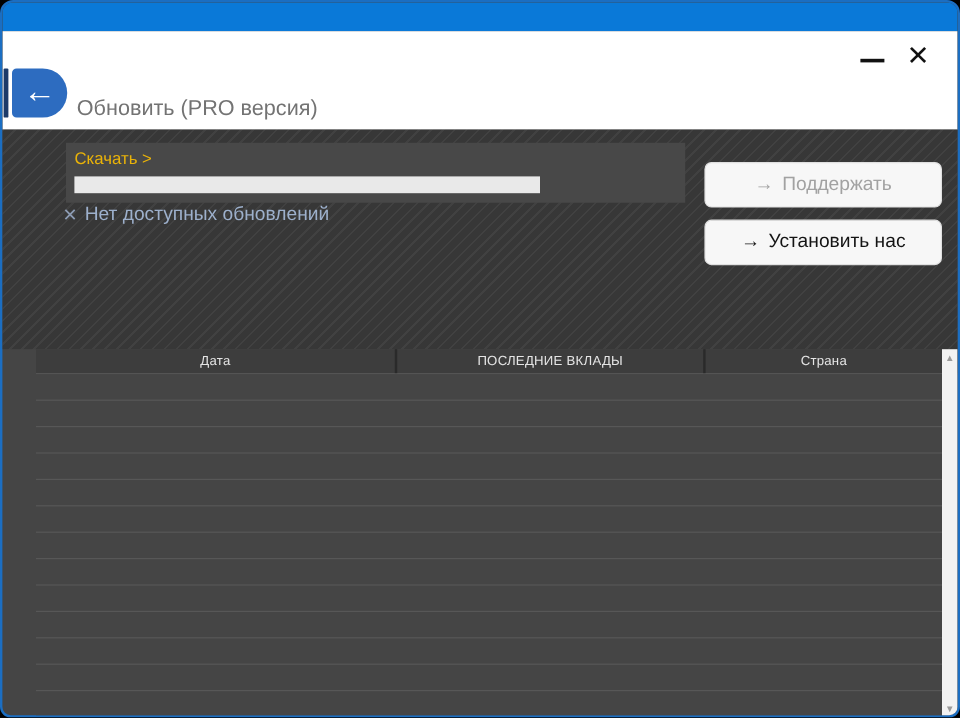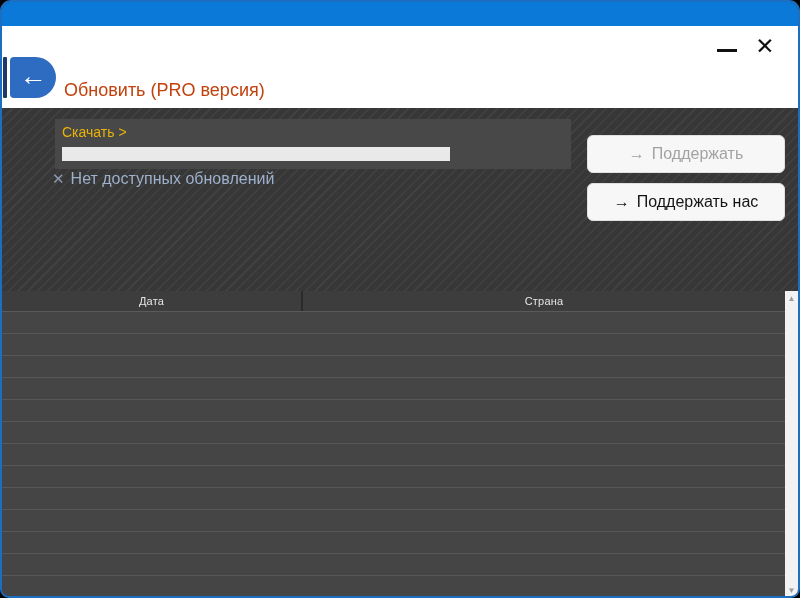--- a/index.html
+++ b/index.html
@@ -28,21 +28,21 @@
   }
   .back-btn {
     position: absolute; left: 8px; top: 31px; width: 46px; height: 41px;
     background: #2d6cc0; border: none; cursor: pointer;
     border-radius: 4px 21px 21px 4px;
     color: #fff; display: flex; align-items: center; justify-content: center;
   }
   .back-btn .arrow { font-size: 27px; line-height: 1; font-weight: bold; margin-top: -3px; }
   .page-title {
     position: absolute; left: 62px; top: 64px; transform: translateY(-50%);
-    font-size: 18px; color: #c2410c;
+    font-size: 18px; color: #737373;
   }
   .win-controls { position: absolute; top: 5px; right: 18px; display: flex; gap: 8px; }
   .win-btn {
     width: 30px; height: 30px; background: transparent; border: none; cursor: pointer;
     display: flex; align-items: center; justify-content: center; color: #111;
   }
   .min-glyph { display: block; width: 20px; height: 3px; background: #111; margin-top: 8px; }
   .close-glyph { font-size: 23px; line-height: 1; color: #111; }
 
   
@@ -75,21 +75,21 @@
     position: absolute; right: 13px; width: 198px; height: 38px;
     background: #f7f7f7; border: 1px solid #e0e0e0; border-radius: 6px;
     font-size: 16px; cursor: pointer;
     display: flex; align-items: center; justify-content: center; gap: 7px;
     font-family: "Liberation Sans", "DejaVu Sans", sans-serif;
   }
   .btn-install { top: 27px; color: #a2a2a2; }
   .btn-support { top: 75px; color: #141414; }
 
   
-  .table-area { position: relative; flex: 1 1 auto; display: flex; flex-direction: column; }
+  .table-area { position: relative; flex: 1 1 auto; display: flex; flex-direction: column; padding-left: 28px; }
   .thead {
     height: 21px; flex: 0 0 auto; background: #3d3d3d;
     display: flex; border-bottom: 1px solid #5a5a5a;
   }
   .th {
     display: flex; align-items: center; justify-content: center;
     font-size: 11px; color: #e5e5e5; letter-spacing: 0.2px;
     border-right: 2px solid #2a2a2a;
   }
   .th:last-child { border-right: none; }
@@ -143,27 +143,28 @@
       <div class="status-line">
         <span class="x-icon">✕</span>
         <span>Нет доступных обновлений</span>
       </div>
       <button class="action-btn btn-install">
         <span>→</span>
         <span>Поддержать</span>
       </button>
       <button class="action-btn btn-support">
         <span>→</span>
-        <span>Поддержать нас</span>
+        <span>Установить нас</span>
       </button>
     </div>
 
     <div class="table-area">
       <div class="thead">
         <div class="th th-date">Дата</div>
+        <div class="th th-deposit">ПОСЛЕДНИЕ ВКЛАДЫ</div>
         <div class="th th-country">Страна</div>
       </div>
       <div class="tbody">
           <div class="trow"></div>
           <div class="trow"></div>
           <div class="trow"></div>
           <div class="trow"></div>
           <div class="trow"></div>
           <div class="trow"></div>
           <div class="trow"></div>

